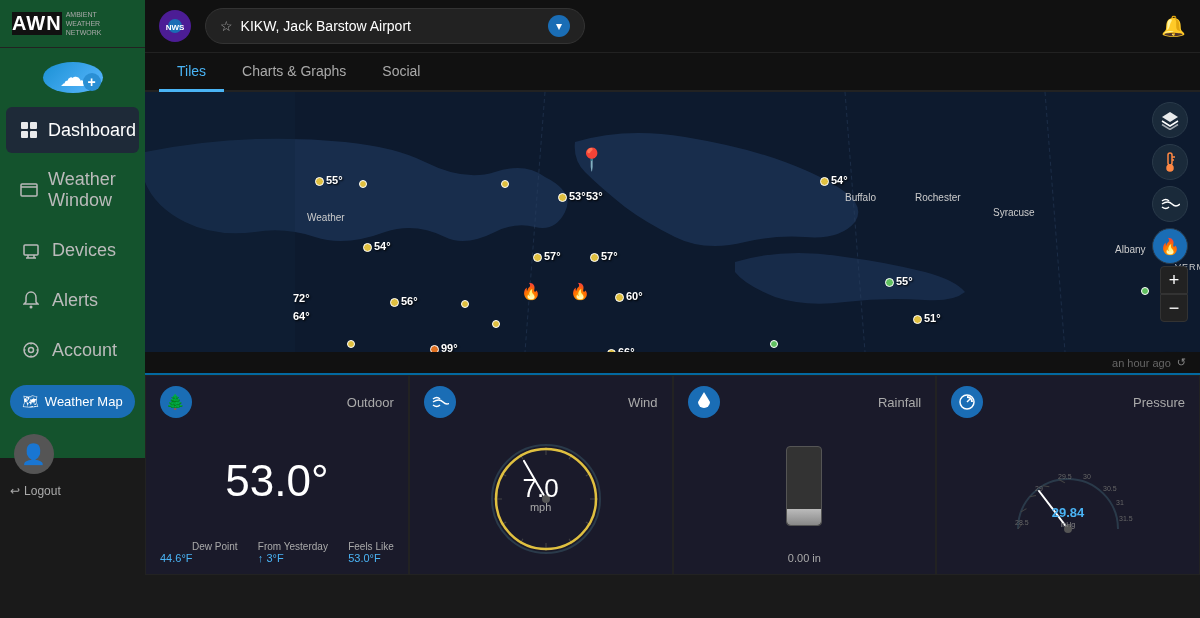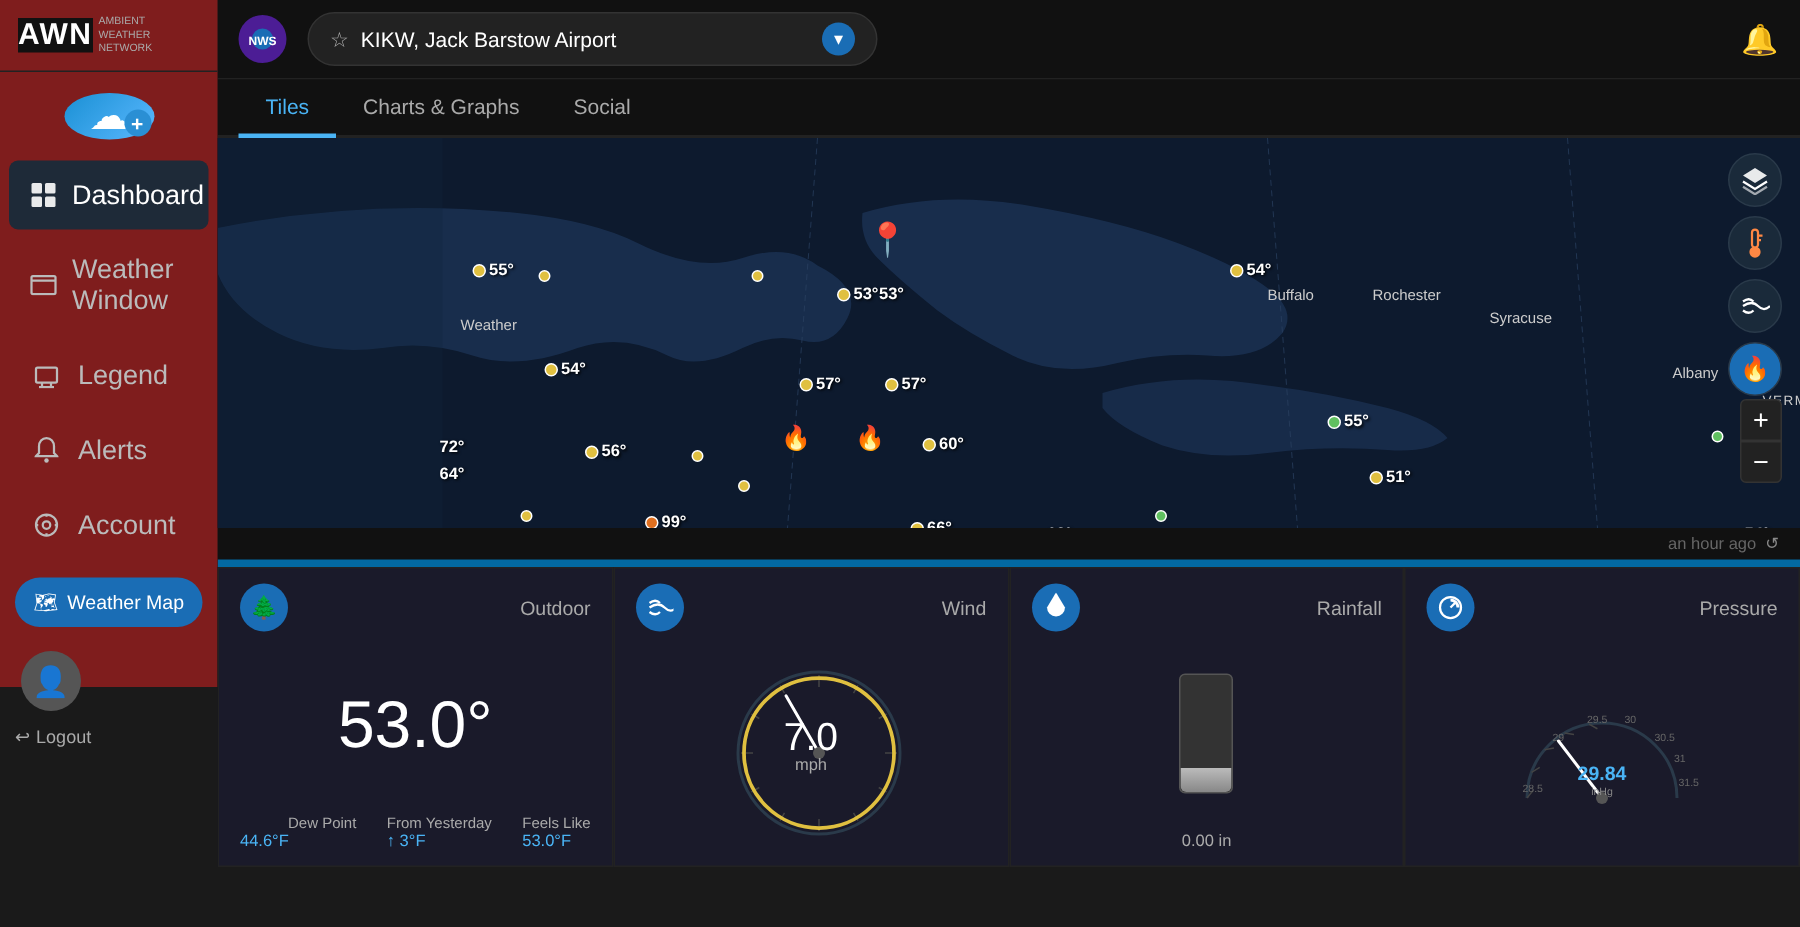--- a/index.html
+++ b/index.html
@@ -2,21 +2,21 @@
 <html><head>
   <meta charset="utf-8">
   <style>
     * { box-sizing: border-box; margin: 0; padding: 0; }
     body { background: #1a1a1a; color: #fff; font-family: Arial, sans-serif; width: 1200px; height: 618px; overflow: hidden; display: flex; }
 
     
     #sidebar {
       width: 145px;
       min-width: 145px;
-      background: #7f1d1d;
+      background: #14532d;
       display: flex;
       flex-direction: column;
       height: 458px;
       position: relative;
     }
     .sidebar-logo {
       padding: 10px 12px;
       display: flex;
       align-items: center;
       gap: 8px;
@@ -407,21 +407,21 @@
     
     .refresh-bar {
       background: #111;
       padding: 4px 14px;
       display: flex;
       justify-content: flex-end;
       align-items: center;
       gap: 6px;
       font-size: 11px;
       color: #666;
-      border-bottom: 5px solid #0369a1;
+      border-bottom: 2px solid #0369a1;
     }
     .refresh-icon { cursor: pointer; color: #888; }
 
     
     .temp-marker {
       position: absolute;
       color: #fff;
       font-size: 11px;
       font-weight: bold;
       text-shadow: 1px 1px 2px #000;
@@ -484,21 +484,21 @@
     </div>
     <div class="nav-item">
       <span class="nav-icon">
         <svg width="18" height="18" viewBox="0 0 18 18" fill="none" stroke="currentColor" stroke-width="1.5">
           <rect x="2" y="4" width="14" height="10" rx="1"></rect>
           <line x1="6" y1="14" x2="6" y2="17"></line>
           <line x1="12" y1="14" x2="12" y2="17"></line>
           <line x1="4" y1="17" x2="14" y2="17"></line>
         </svg>
       </span>
-      <span class="nav-item-label">Legend</span>
+      <span class="nav-item-label">Devices</span>
     </div>
     <div class="nav-item">
       <span class="nav-icon">
         <svg width="16" height="18" viewBox="0 0 16 18" fill="none" stroke="currentColor" stroke-width="1.5">
           <path d="M8 1 C5 1 3 3.5 3 6.5 L3 11 L1 13 L15 13 L13 11 L13 6.5 C13 3.5 11 1 8 1Z"></path>
           <circle cx="8" cy="16" r="1.5" fill="currentColor" stroke="none"></circle>
         </svg>
       </span>
       <span class="nav-item-label">Alerts</span>
     </div>

